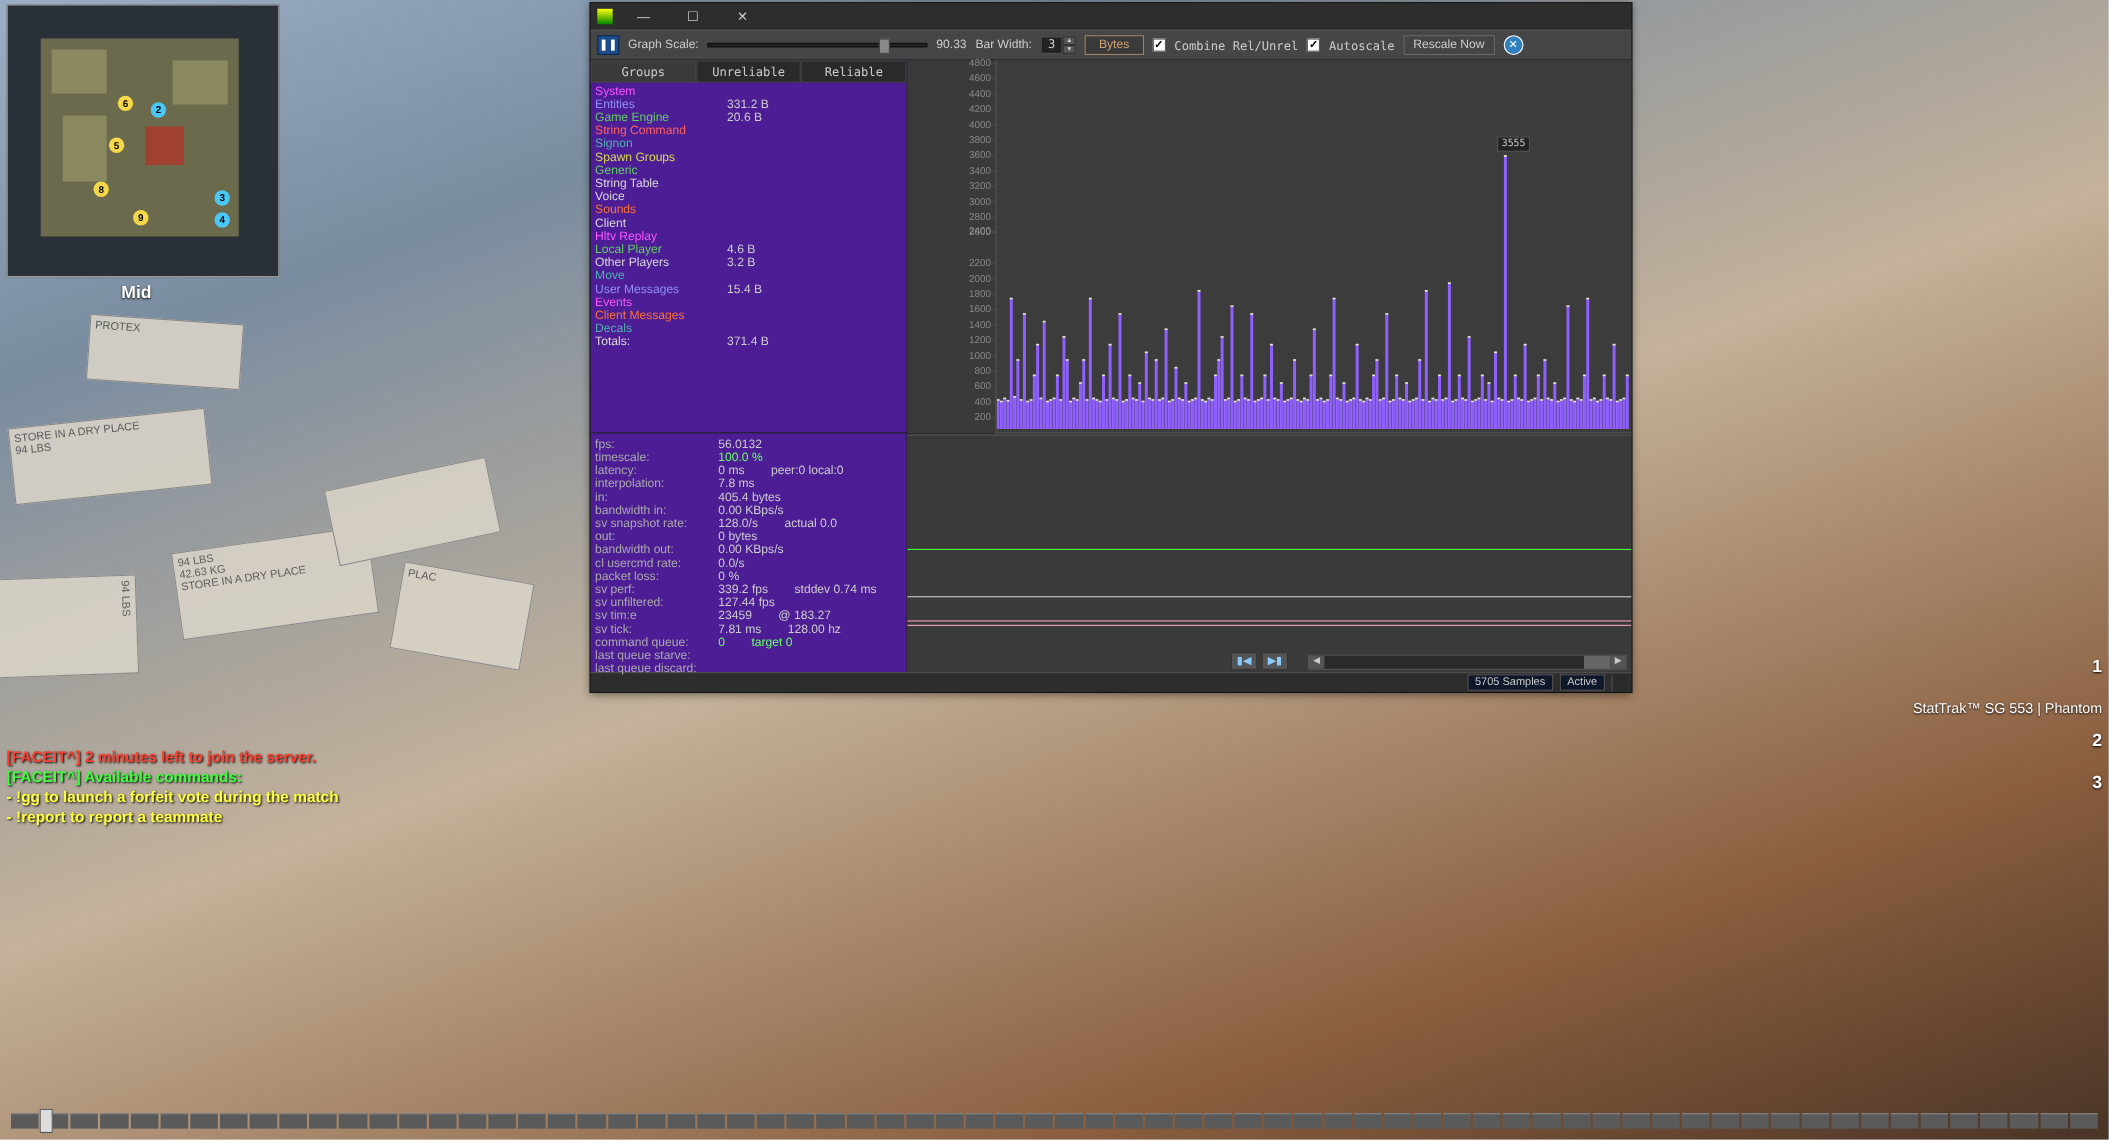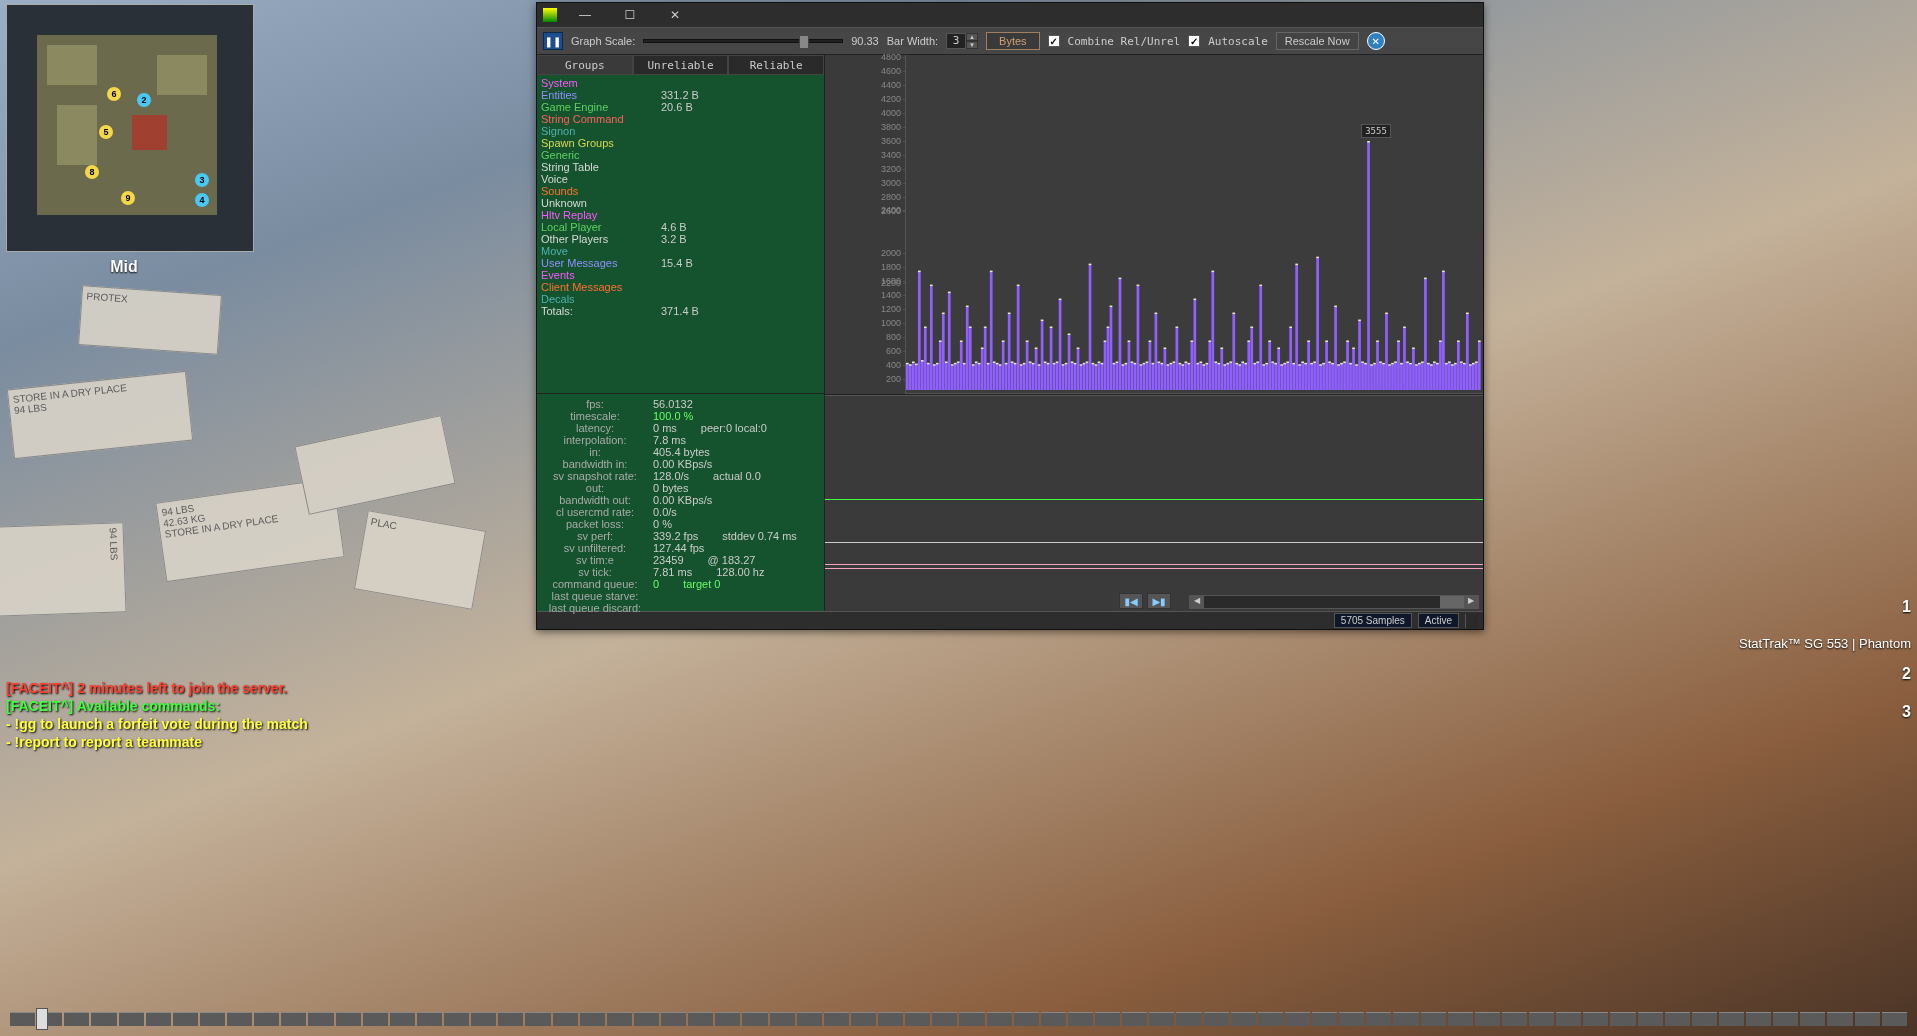--- a/index.html
+++ b/index.html
@@ -51,32 +51,32 @@
 .num{color:#ccc;font-size:11px}
 .spin{width:20px;height:16px;background:#222;color:#ccc;text-align:center;border:1px solid #555;font:11px monospace}
 .spinbtns{display:flex;flex-direction:column}
 .spinbtns div{width:12px;height:8px;background:#555;font-size:6px;text-align:center;border:1px solid #333}
 .bytesbtn{padding:2px 12px;background:#3a3a3a;border:1px solid #a08060;color:#d0a070;font-size:11px}
 .chk{width:12px;height:12px;background:#fff;display:inline-flex;align-items:center;justify-content:center;color:#000;font-size:10px;font-weight:bold;border:1px solid #555}
 .rescale{padding:2px 8px;background:#444;border:1px solid #666;color:#ccc}
 .xbtn{width:18px;height:18px;border-radius:50%;background:#3080c0;color:#fff;display:flex;align-items:center;justify-content:center;font-size:10px;border:1px solid #fff}
 
 .body{display:flex;height:556px}
-.left{width:288px;background:#14532d;border-right:1px solid #222;display:flex;flex-direction:column}
+.left{width:288px;background:#4c1d95;border-right:1px solid #222;display:flex;flex-direction:column}
 .tabs{display:flex;height:20px}
 .tab{flex:1;text-align:center;line-height:20px;background:#2a2a2a;border:1px solid #444;font-family:monospace}
 .tab.active{background:#3a3a3a}
 .groups{flex:0 0 auto;padding:2px 4px;font:11px monospace;min-height:318px}
 .grow{display:flex}
 .grow .gname{width:120px}
 .grow .gval{color:#ccc}
 
 .stats{border-top:1px solid #222;padding:4px;font:11px monospace;color:#aaa;white-space:pre}
 .sline{display:flex}
-.sline .k{width:112px;text-align:center;padding-right:4px}
+.sline .k{width:112px;text-align:left;padding-right:4px}
 .sline .v{color:#ccc}
 .sline .v.green{color:#6f6}
 .sline .extra{margin-left:24px;color:#ccc}
 
 .right{flex:1;background:#3a3a3a;display:flex;flex-direction:column;position:relative}
 .chartwrap{position:relative;height:340px;border-bottom:1px solid #222;display:flex}
 .yaxis{width:80px;position:relative;font:9px monospace;color:#888}
 .yaxis div{position:absolute;right:4px;transform:translateY(-50%)}
 .yaxis div::after{content:"";position:absolute;right:-6px;top:50%;width:4px;height:1px;background:#555}
 .chart{flex:1;position:relative;background:#3c3c3c;border-left:1px solid #555;border-bottom:1px solid #555;overflow:hidden}
@@ -296,21 +296,21 @@
           </div>
           <div class="grow">
             <div class="gname" style="color: rgb(216, 216, 216);">Voice</div>
             <div class="gval"></div>
           </div>
           <div class="grow">
             <div class="gname" style="color: rgb(255, 112, 48);">Sounds</div>
             <div class="gval"></div>
           </div>
           <div class="grow">
-            <div class="gname" style="color: rgb(216, 216, 216);">Unknown</div>
+            <div class="gname" style="color: rgb(216, 216, 216);">Client</div>
             <div class="gval"></div>
           </div>
           <div class="grow">
             <div class="gname" style="color: rgb(255, 85, 255);">Hltv Replay</div>
             <div class="gval"></div>
           </div>
           <div class="grow">
             <div class="gname" style="color: rgb(96, 208, 96);">Local Player</div>
             <div class="gval">4.6 B</div>
           </div>
@@ -352,21 +352,21 @@
             <div style="top: 324px;">200</div>
             <div style="top: 310px;">400</div>
             <div style="top: 296px;">600</div>
             <div style="top: 282px;">800</div>
             <div style="top: 268px;">1000</div>
             <div style="top: 254px;">1200</div>
             <div style="top: 240px;">1400</div>
             <div style="top: 226px;">1600</div>
             <div style="top: 212px;">1800</div>
             <div style="top: 198px;">2000</div>
-            <div style="top: 184px; margin-top: 44px;">2200</div>
+            <div style="top: 184px;">2200</div>
             <div style="top: 155px;">2400</div>
             <div style="top: 156px;">2600</div>
             <div style="top: 142px;">2800</div>
             <div style="top: 128px;">3000</div>
             <div style="top: 114px;">3200</div>
             <div style="top: 100px;">3400</div>
             <div style="top: 86px;">3600</div>
             <div style="top: 72px;">3800</div>
             <div style="top: 58px;">4000</div>
             <div style="top: 44px;">4200</div>

